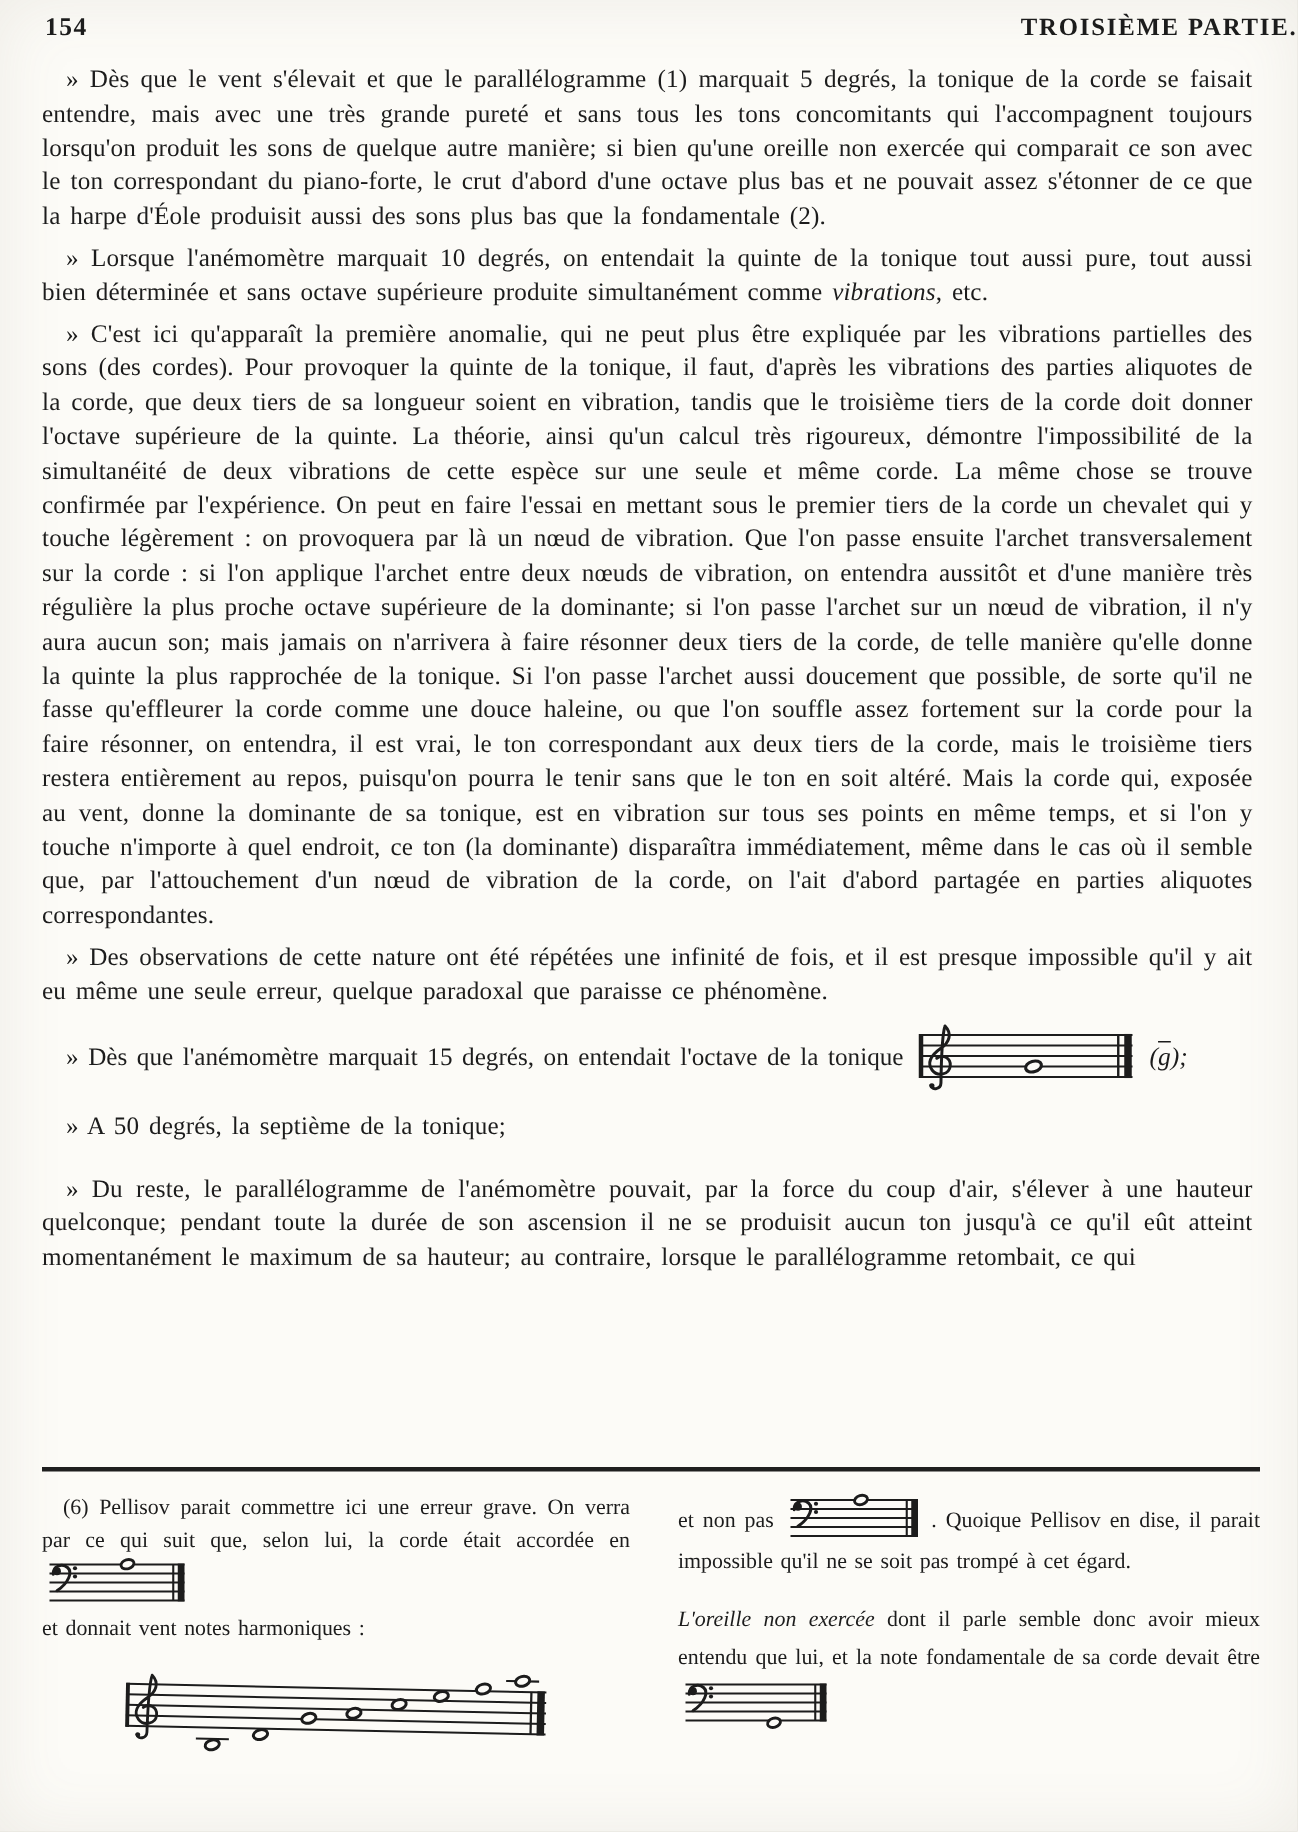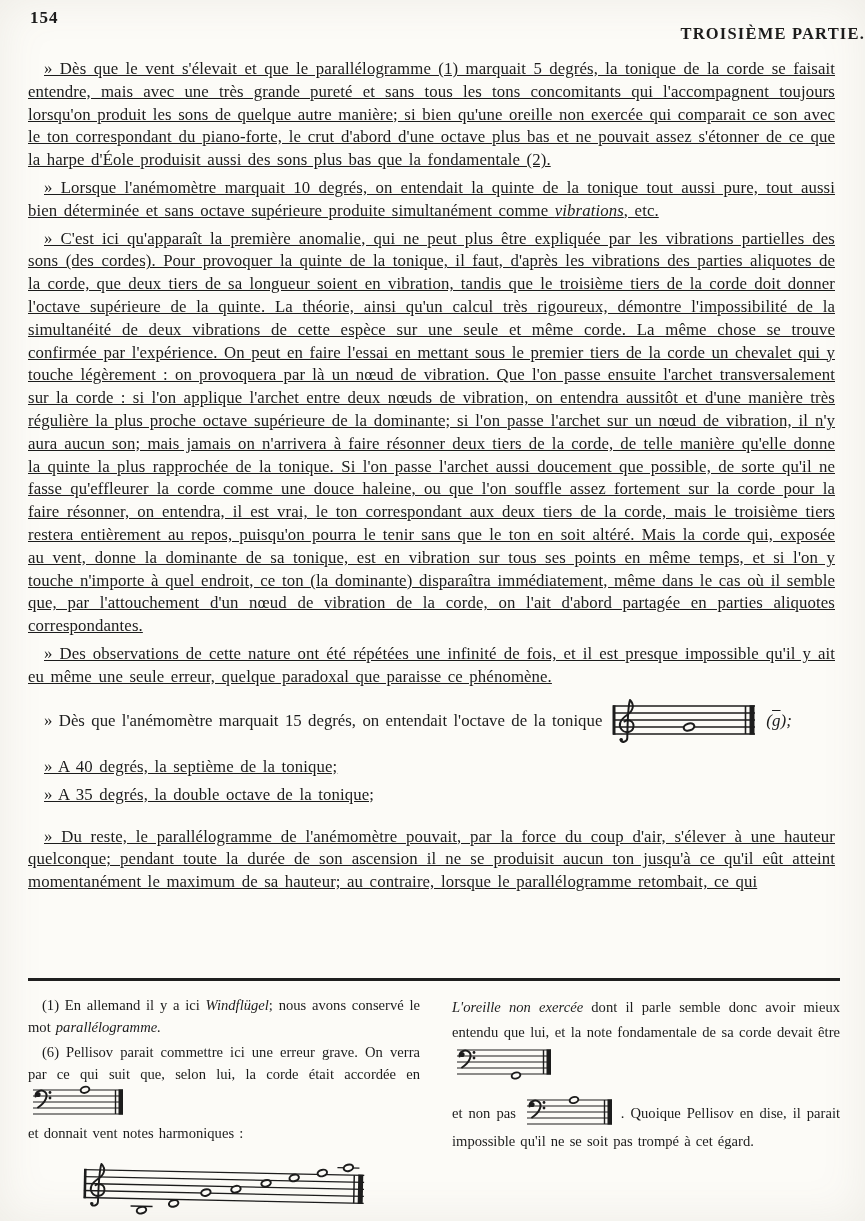--- a/index.html
+++ b/index.html
@@ -2,30 +2,29 @@
 <html><head>
 <meta charset="utf-8">
 <style>
   html,body { margin:0; padding:0; background:#e8e6e0; }
   .sheet {
     position:relative; width:865px; height:1221px; margin:0 auto;
     background:#fcfbf7; color:#1c1c1c; overflow:hidden;
     font-family:"Liberation Serif","DejaVu Serif",serif;
     box-shadow: inset 0 0 45px rgba(120,110,90,0.10);
   }
-  .header { position:relative; height:30px; padding-top:24px; }
+  .header { position:relative; height:30px; padding-top:8px; }
   .page-number { position:absolute; left:30px; top:8px; font-size:17px; font-weight:bold; letter-spacing:1px; }
   .running-title { text-align:right; font-size:16.5px; letter-spacing:1.2px; font-weight:bold; }
   .main { padding:4px 30px 0 28px; max-height:936px; overflow:hidden; }
   .par {
     margin:0 0 5px 0; text-align:justify;
     font-size:16.8px; line-height:22.8px;
     word-spacing:0.13em; letter-spacing:0.1px;
     text-indent:16px;
-    text-decoration:underline;
   }
   .it { font-style:italic; }
   .music-row { display:flex; align-items:center; gap:7px; margin:9px 0 9px 0; font-size:16.8px; word-spacing:0.13em; }
   .music-row .mtext { padding-left:16px; white-space:nowrap; }
   .note-label { font-style:italic; font-size:17px; white-space:nowrap; }
   .ovl { text-decoration:overline; }
   .degree-lines .par { line-height:28px; margin:0; }
   .staff-svg { display:block; }
   .footer { position:absolute; left:28px; top:978px; width:812px; }
   .fn-rule { border:none; border-top:3px solid #1f1f1f; margin:0 0 14px 0; width:812px; }
@@ -67,33 +66,31 @@
         <rect x="140.5" y="7.3" width="5" height="29.4" fill="#1c1c1c"></rect>
         <path d="M21 2 C26 7 24 13 18 17 C11 22 9 27 12.5 31.5 C16 36 24 34.5 24.5 28.5 C25 23 19 20.5 15.5 23.5 M21 2 C19 8 18.6 20 18.3 40 C18.2 44 12.5 45.5 11.5 41.5" stroke="#1c1c1c" stroke-width="2" fill="none" stroke-linecap="round"></path>
         <circle cx="12.3" cy="41.8" r="1.7" fill="#1c1c1c"></circle>
         <ellipse cx="80" cy="29" rx="5.4" ry="3.5" fill="#fcfbf7" stroke="#1c1c1c" stroke-width="2.1" transform="rotate(-16 80 29)"></ellipse>
       </svg>
       <span class="note-label"><span>(</span><span class="ovl">g</span><span>);</span></span>
     </div>
 
 
     <div class="degree-lines">
-      <p class="par">» A 40 degrés, la septième de la tonique;</p>
-      <p class="par">» A 35 degrés, la double octave de la tonique;</p>
+      <p class="par">» A 50 degrés, la septième de la tonique;</p>
     </div>
 
     <p class="par" style="margin-top:17px;">» Du reste, le parallélogramme de l'anémomètre pouvait, par la force du coup d'air, s'élever à une hauteur quelconque; pendant toute la durée de son ascension il ne se produisit aucun ton jusqu'à ce qu'il eût atteint momentanément le maximum de sa hauteur; au contraire, lorsque le parallélogramme retombait, ce qui</p>
   </div>
 
   <div class="footer">
     <hr class="fn-rule">
     <div class="fn-cols">
 
       <div class="fn-col left">
-        <p class="fn-par"><span>(1) En allemand il y a ici </span><span class="it">Windflügel</span><span>; nous avons conservé le mot </span><span class="it">parallélogramme.</span></p>
 
         <p class="fn-par"><span>(6) Pellisov parait commettre ici une erreur grave. On verra par ce qui suit que, selon lui, la corde était accordée en</span>
           <svg class="inline-staff" width="100" height="34" viewBox="0 0 100 34">
             <path d="M3 5H93 M3 11H93 M3 17H93 M3 23H93 M3 29H93" stroke="#1c1c1c" stroke-width="1.2" fill="none"></path>
             <circle cx="8" cy="9.5" r="2.6" fill="#1c1c1c"></circle>
             <path d="M5.5 11.5 C5 6 11.5 4 15 7 C18.5 10 16 17 8 22.5" stroke="#1c1c1c" stroke-width="2" fill="none" stroke-linecap="round"></path>
             <circle cx="20" cy="7.5" r="1.4" fill="#1c1c1c"></circle>
               <circle cx="20" cy="13" r="1.4" fill="#1c1c1c"></circle>
             <path d="M85.5 5V29" stroke="#1c1c1c" stroke-width="1.4"></path>
             <rect x="88.5" y="4.4" width="4.5" height="25.2" fill="#1c1c1c"></rect>
@@ -121,43 +118,43 @@
             <ellipse cx="186" cy="30" rx="4.8" ry="3.2" fill="#fcfbf7" stroke="#1c1c1c" stroke-width="2" transform="rotate(-16 186 30)"></ellipse>
             <ellipse cx="214" cy="24" rx="4.8" ry="3.2" fill="#fcfbf7" stroke="#1c1c1c" stroke-width="2" transform="rotate(-16 214 24)"></ellipse>
             <ellipse cx="242" cy="18.5" rx="4.8" ry="3.2" fill="#fcfbf7" stroke="#1c1c1c" stroke-width="2" transform="rotate(-16 242 18.5)"></ellipse>
             <path d="M257 12.8H279" stroke="#1c1c1c" stroke-width="1.4"></path>
             <ellipse cx="268" cy="12.8" rx="4.8" ry="3.2" fill="#fcfbf7" stroke="#1c1c1c" stroke-width="2" transform="rotate(-16 268 12.8)"></ellipse>
           </svg>
         </div>
       </div>
 
       <div class="fn-col right">
+        <p class="fn-par noindent"><span>et non pas</span>
+          <svg class="inline-staff" width="95" height="34" viewBox="0 0 95 34">
+            <path d="M3 5H88 M3 11H88 M3 17H88 M3 23H88 M3 29H88" stroke="#1c1c1c" stroke-width="1.2" fill="none"></path>
+            <circle cx="8" cy="9.5" r="2.6" fill="#1c1c1c"></circle>
+            <path d="M5.5 11.5 C5 6 11.5 4 15 7 C18.5 10 16 17 8 22.5" stroke="#1c1c1c" stroke-width="2" fill="none" stroke-linecap="round"></path>
+            <circle cx="20" cy="7.5" r="1.4" fill="#1c1c1c"></circle>
+              <circle cx="20" cy="13" r="1.4" fill="#1c1c1c"></circle>
+            <path d="M80.5 5V29" stroke="#1c1c1c" stroke-width="1.4"></path>
+            <rect x="83.5" y="4.4" width="4.5" height="25.2" fill="#1c1c1c"></rect>
+            <ellipse cx="50" cy="5" rx="4.4" ry="3" fill="#fcfbf7" stroke="#1c1c1c" stroke-width="1.9" transform="rotate(-16 50 5)"></ellipse>
+          </svg><span>. Quoique Pellisov en dise, il parait impossible qu'il ne se soit pas trompé à cet égard.</span>
+        </p>
+
         <p class="fn-par noindent"><span class="it">L'oreille non exercée</span><span> dont il parle semble donc avoir mieux entendu que lui, et la note fondamentale de sa corde devait être</span>
           <svg class="inline-staff" width="105" height="36" viewBox="0 0 105 36">
             <path d="M3 5H97 M3 11H97 M3 17H97 M3 23H97 M3 29H97" stroke="#1c1c1c" stroke-width="1.2" fill="none"></path>
             <circle cx="8" cy="9.5" r="2.6" fill="#1c1c1c"></circle>
             <path d="M5.5 11.5 C5 6 11.5 4 15 7 C18.5 10 16 17 8 22.5" stroke="#1c1c1c" stroke-width="2" fill="none" stroke-linecap="round"></path>
             <circle cx="20" cy="7.5" r="1.4" fill="#1c1c1c"></circle>
               <circle cx="20" cy="13" r="1.4" fill="#1c1c1c"></circle>
             <path d="M89.5 5V29" stroke="#1c1c1c" stroke-width="1.4"></path>
             <rect x="92.5" y="4.4" width="4.5" height="25.2" fill="#1c1c1c"></rect>
             <ellipse cx="62" cy="30.5" rx="4.4" ry="3" fill="#fcfbf7" stroke="#1c1c1c" stroke-width="1.9" transform="rotate(-16 62 30.5)"></ellipse>
           </svg>
         </p>
-
-        <p class="fn-par noindent"><span>et non pas</span>
-          <svg class="inline-staff" width="95" height="34" viewBox="0 0 95 34">
-            <path d="M3 5H88 M3 11H88 M3 17H88 M3 23H88 M3 29H88" stroke="#1c1c1c" stroke-width="1.2" fill="none"></path>
-            <circle cx="8" cy="9.5" r="2.6" fill="#1c1c1c"></circle>
-            <path d="M5.5 11.5 C5 6 11.5 4 15 7 C18.5 10 16 17 8 22.5" stroke="#1c1c1c" stroke-width="2" fill="none" stroke-linecap="round"></path>
-            <circle cx="20" cy="7.5" r="1.4" fill="#1c1c1c"></circle>
-              <circle cx="20" cy="13" r="1.4" fill="#1c1c1c"></circle>
-            <path d="M80.5 5V29" stroke="#1c1c1c" stroke-width="1.4"></path>
-            <rect x="83.5" y="4.4" width="4.5" height="25.2" fill="#1c1c1c"></rect>
-            <ellipse cx="50" cy="5" rx="4.4" ry="3" fill="#fcfbf7" stroke="#1c1c1c" stroke-width="1.9" transform="rotate(-16 50 5)"></ellipse>
-          </svg><span>. Quoique Pellisov en dise, il parait impossible qu'il ne se soit pas trompé à cet égard.</span>
-        </p>
       </div>
 
     </div>
   </div>
 
 </div>
 
 </body></html>

